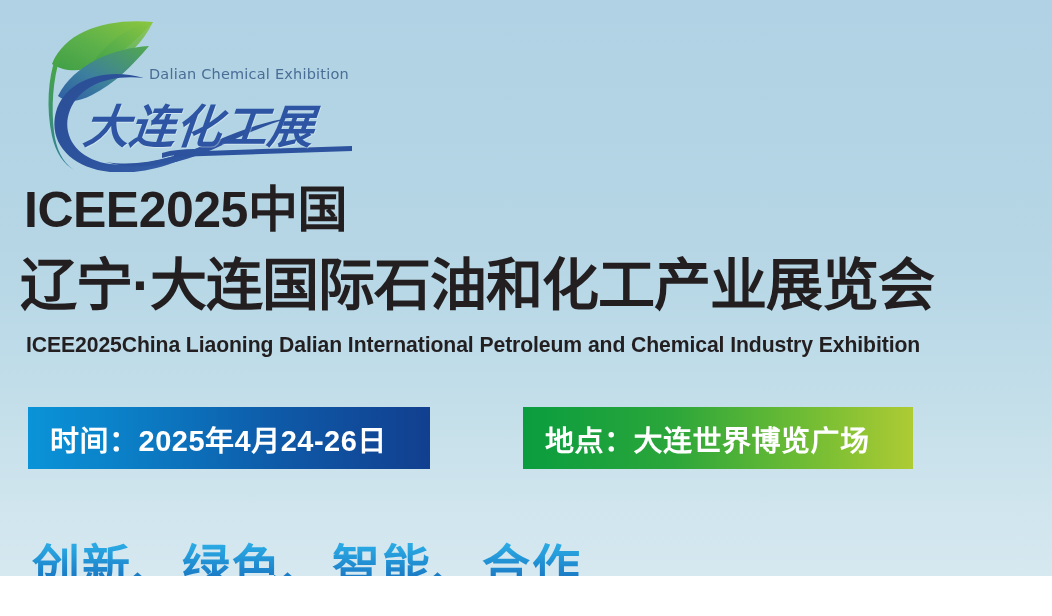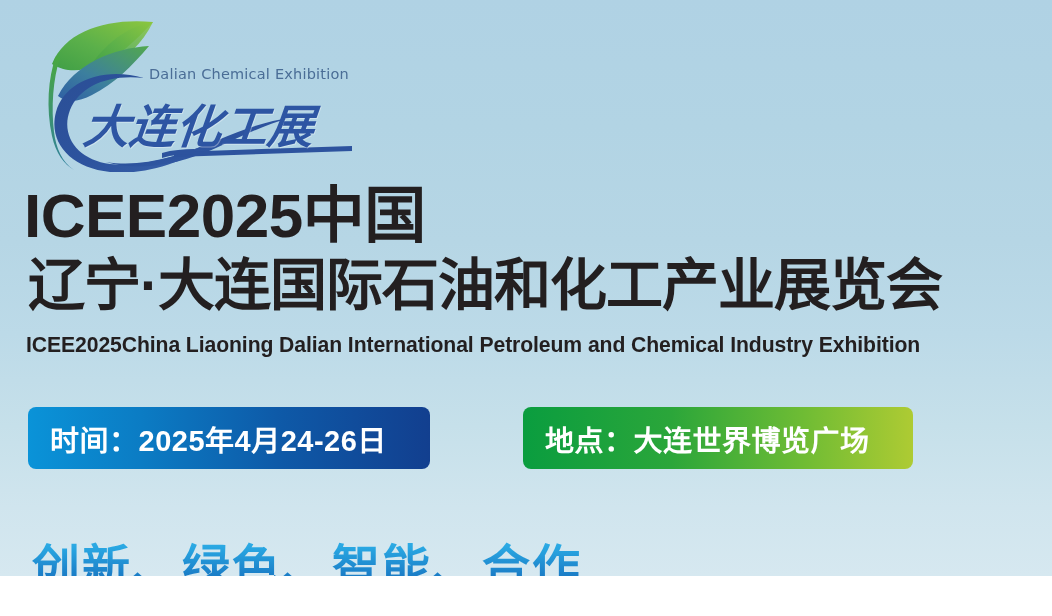--- a/index.html
+++ b/index.html
@@ -53,30 +53,30 @@
     letter-spacing: 0.2px;
     color: #4a6d96;
     white-space: nowrap;
   }
 
   
   #title-cn-1 {
     position: absolute;
     left: 24px;
     top: 185px;
-    font-size: 62px;
+    font-size: 50px;
     font-weight: bold;
     color: #231f20;
     letter-spacing: -0.5px;
     line-height: 1;
     white-space: nowrap;
   }
   #title-cn-2 {
     position: absolute;
-    left: 28px;
+    left: 20px;
     top: 257px;
     font-size: 57px;
     font-weight: bold;
     color: #231f20;
     letter-spacing: -1px;
     line-height: 1;
     white-space: nowrap;
     transform: scaleX(1.0);
     transform-origin: left center;
   }
@@ -93,21 +93,20 @@
     transform-origin: left center;
   }
 
   
   .badge {
     position: absolute;
     height: 62px;
     display: flex;
     align-items: center;
     box-sizing: border-box;
-    border-radius: 8px;
   }
   .badge-text {
     font-size: 29px;
     font-weight: bold;
     color: #ffffff;
     white-space: nowrap;
     letter-spacing: 0.5px;
   }
   #badge-date {
     left: 28px;

